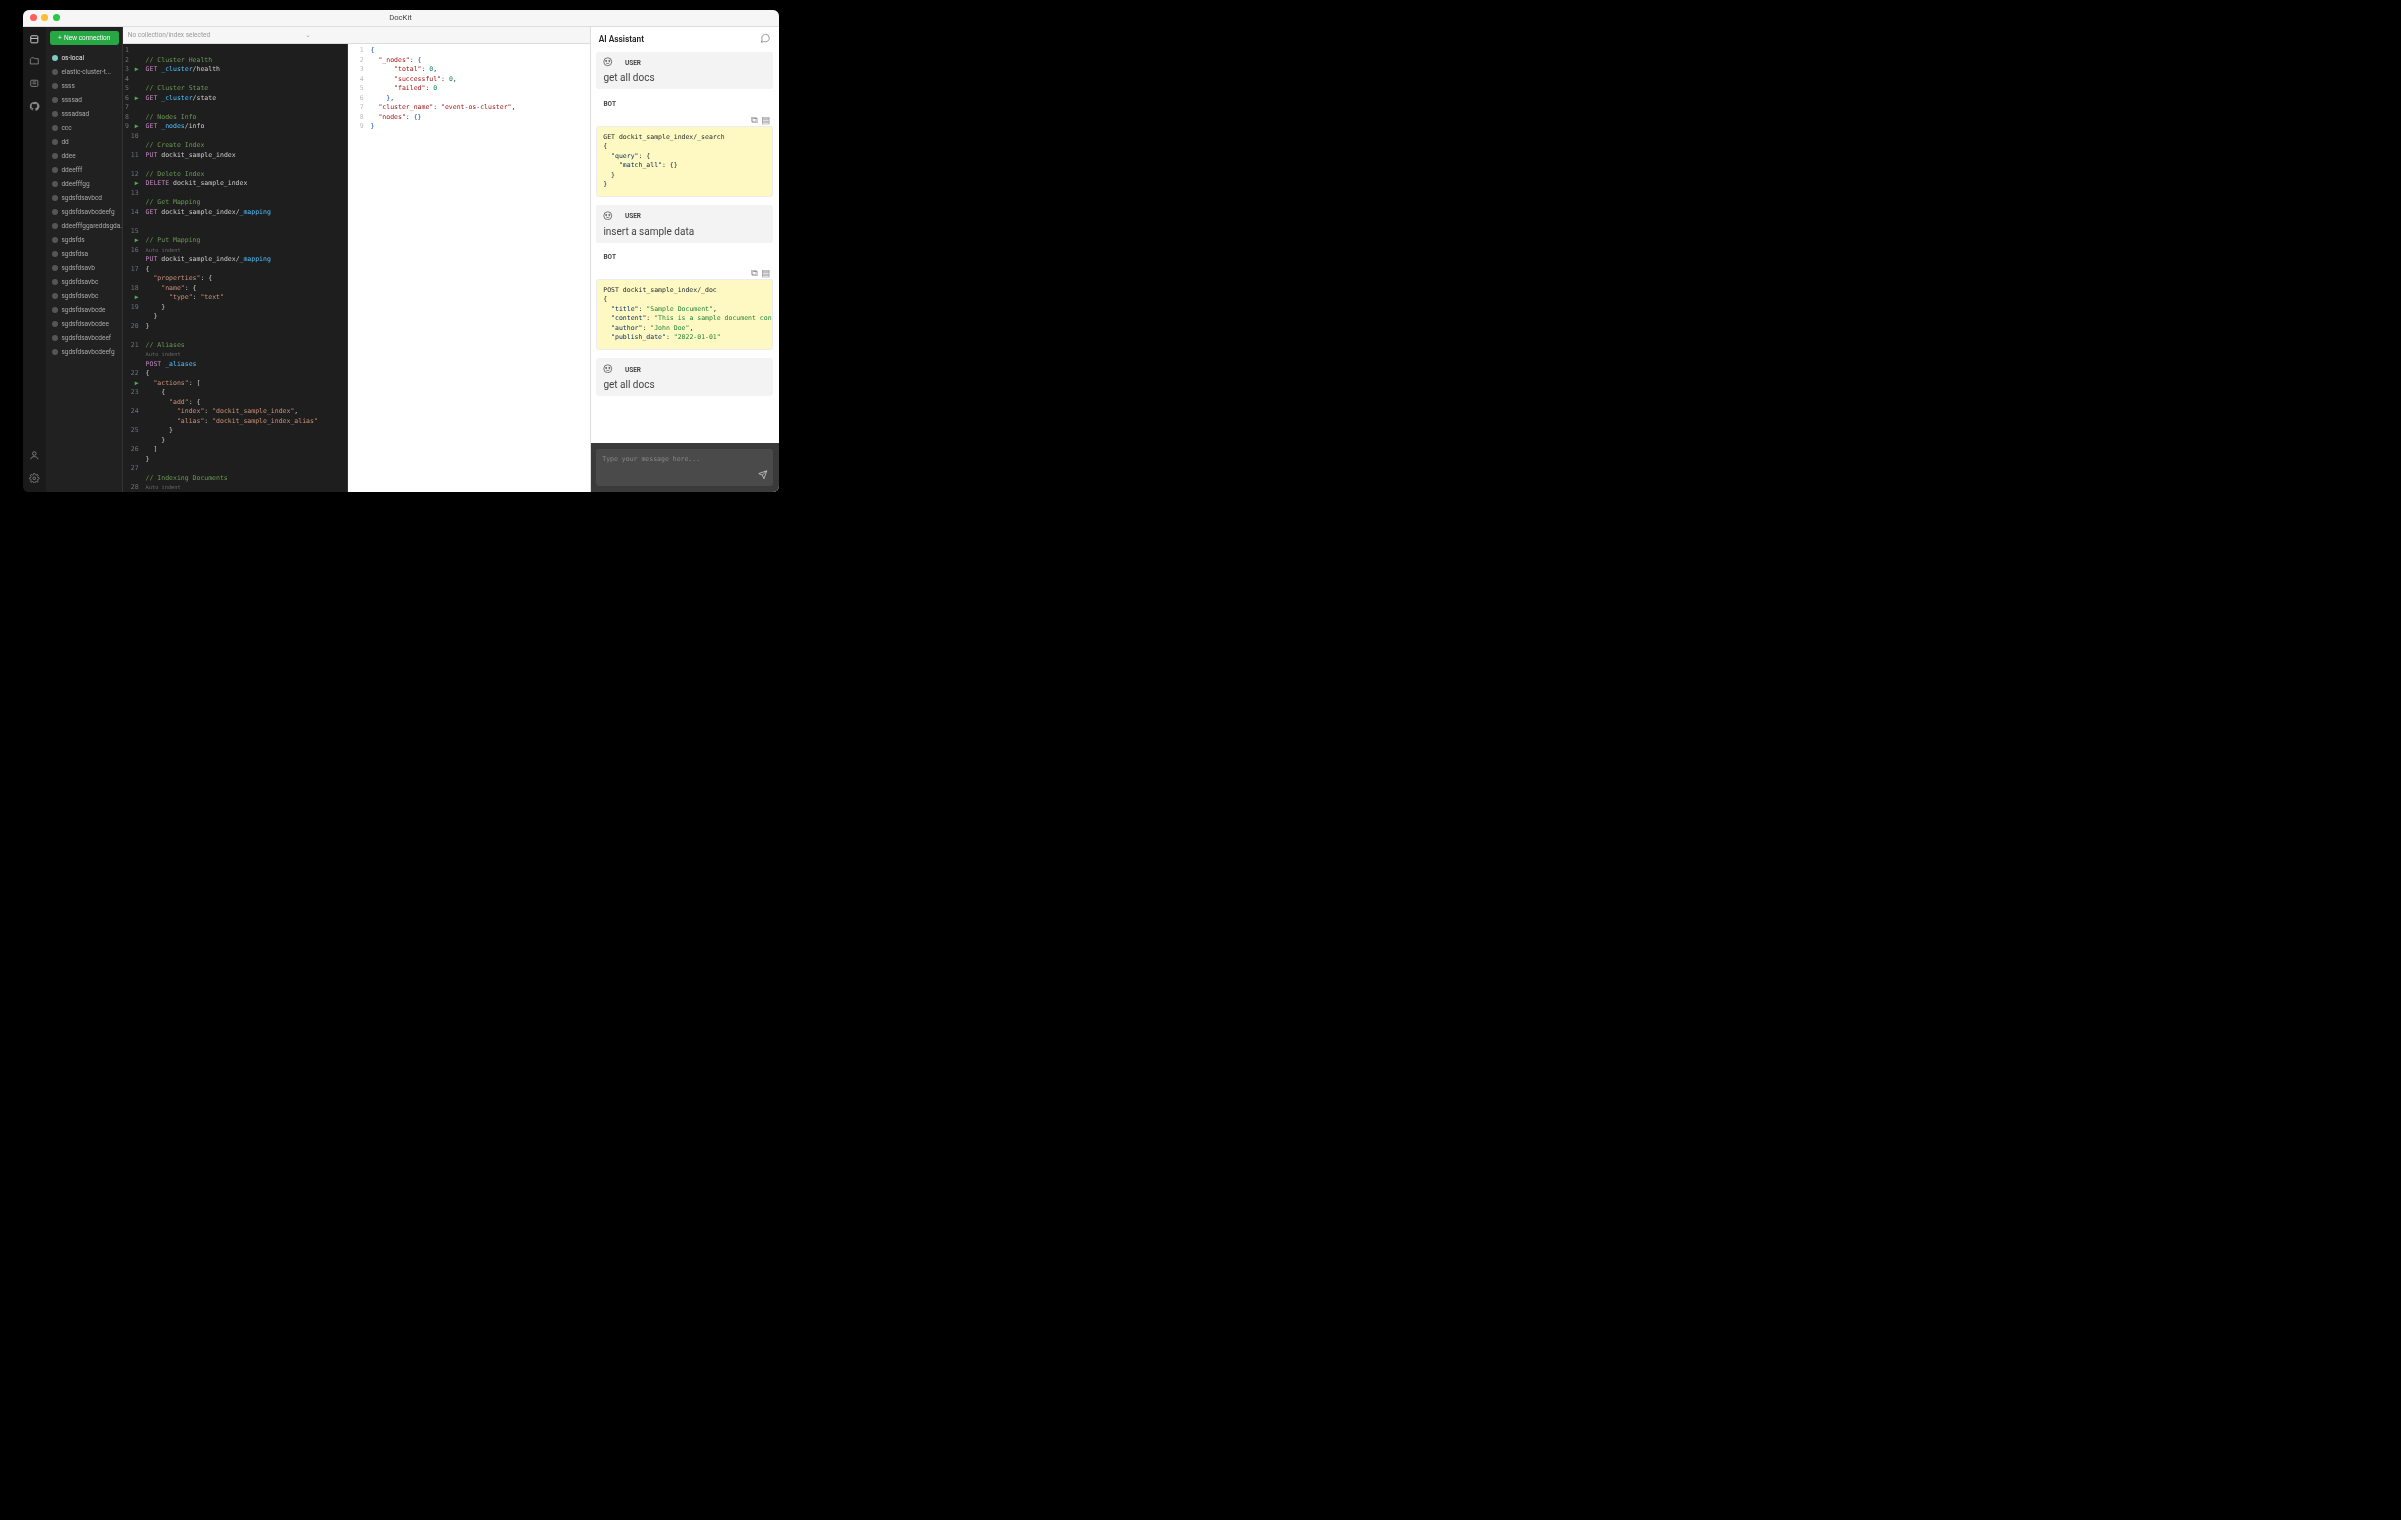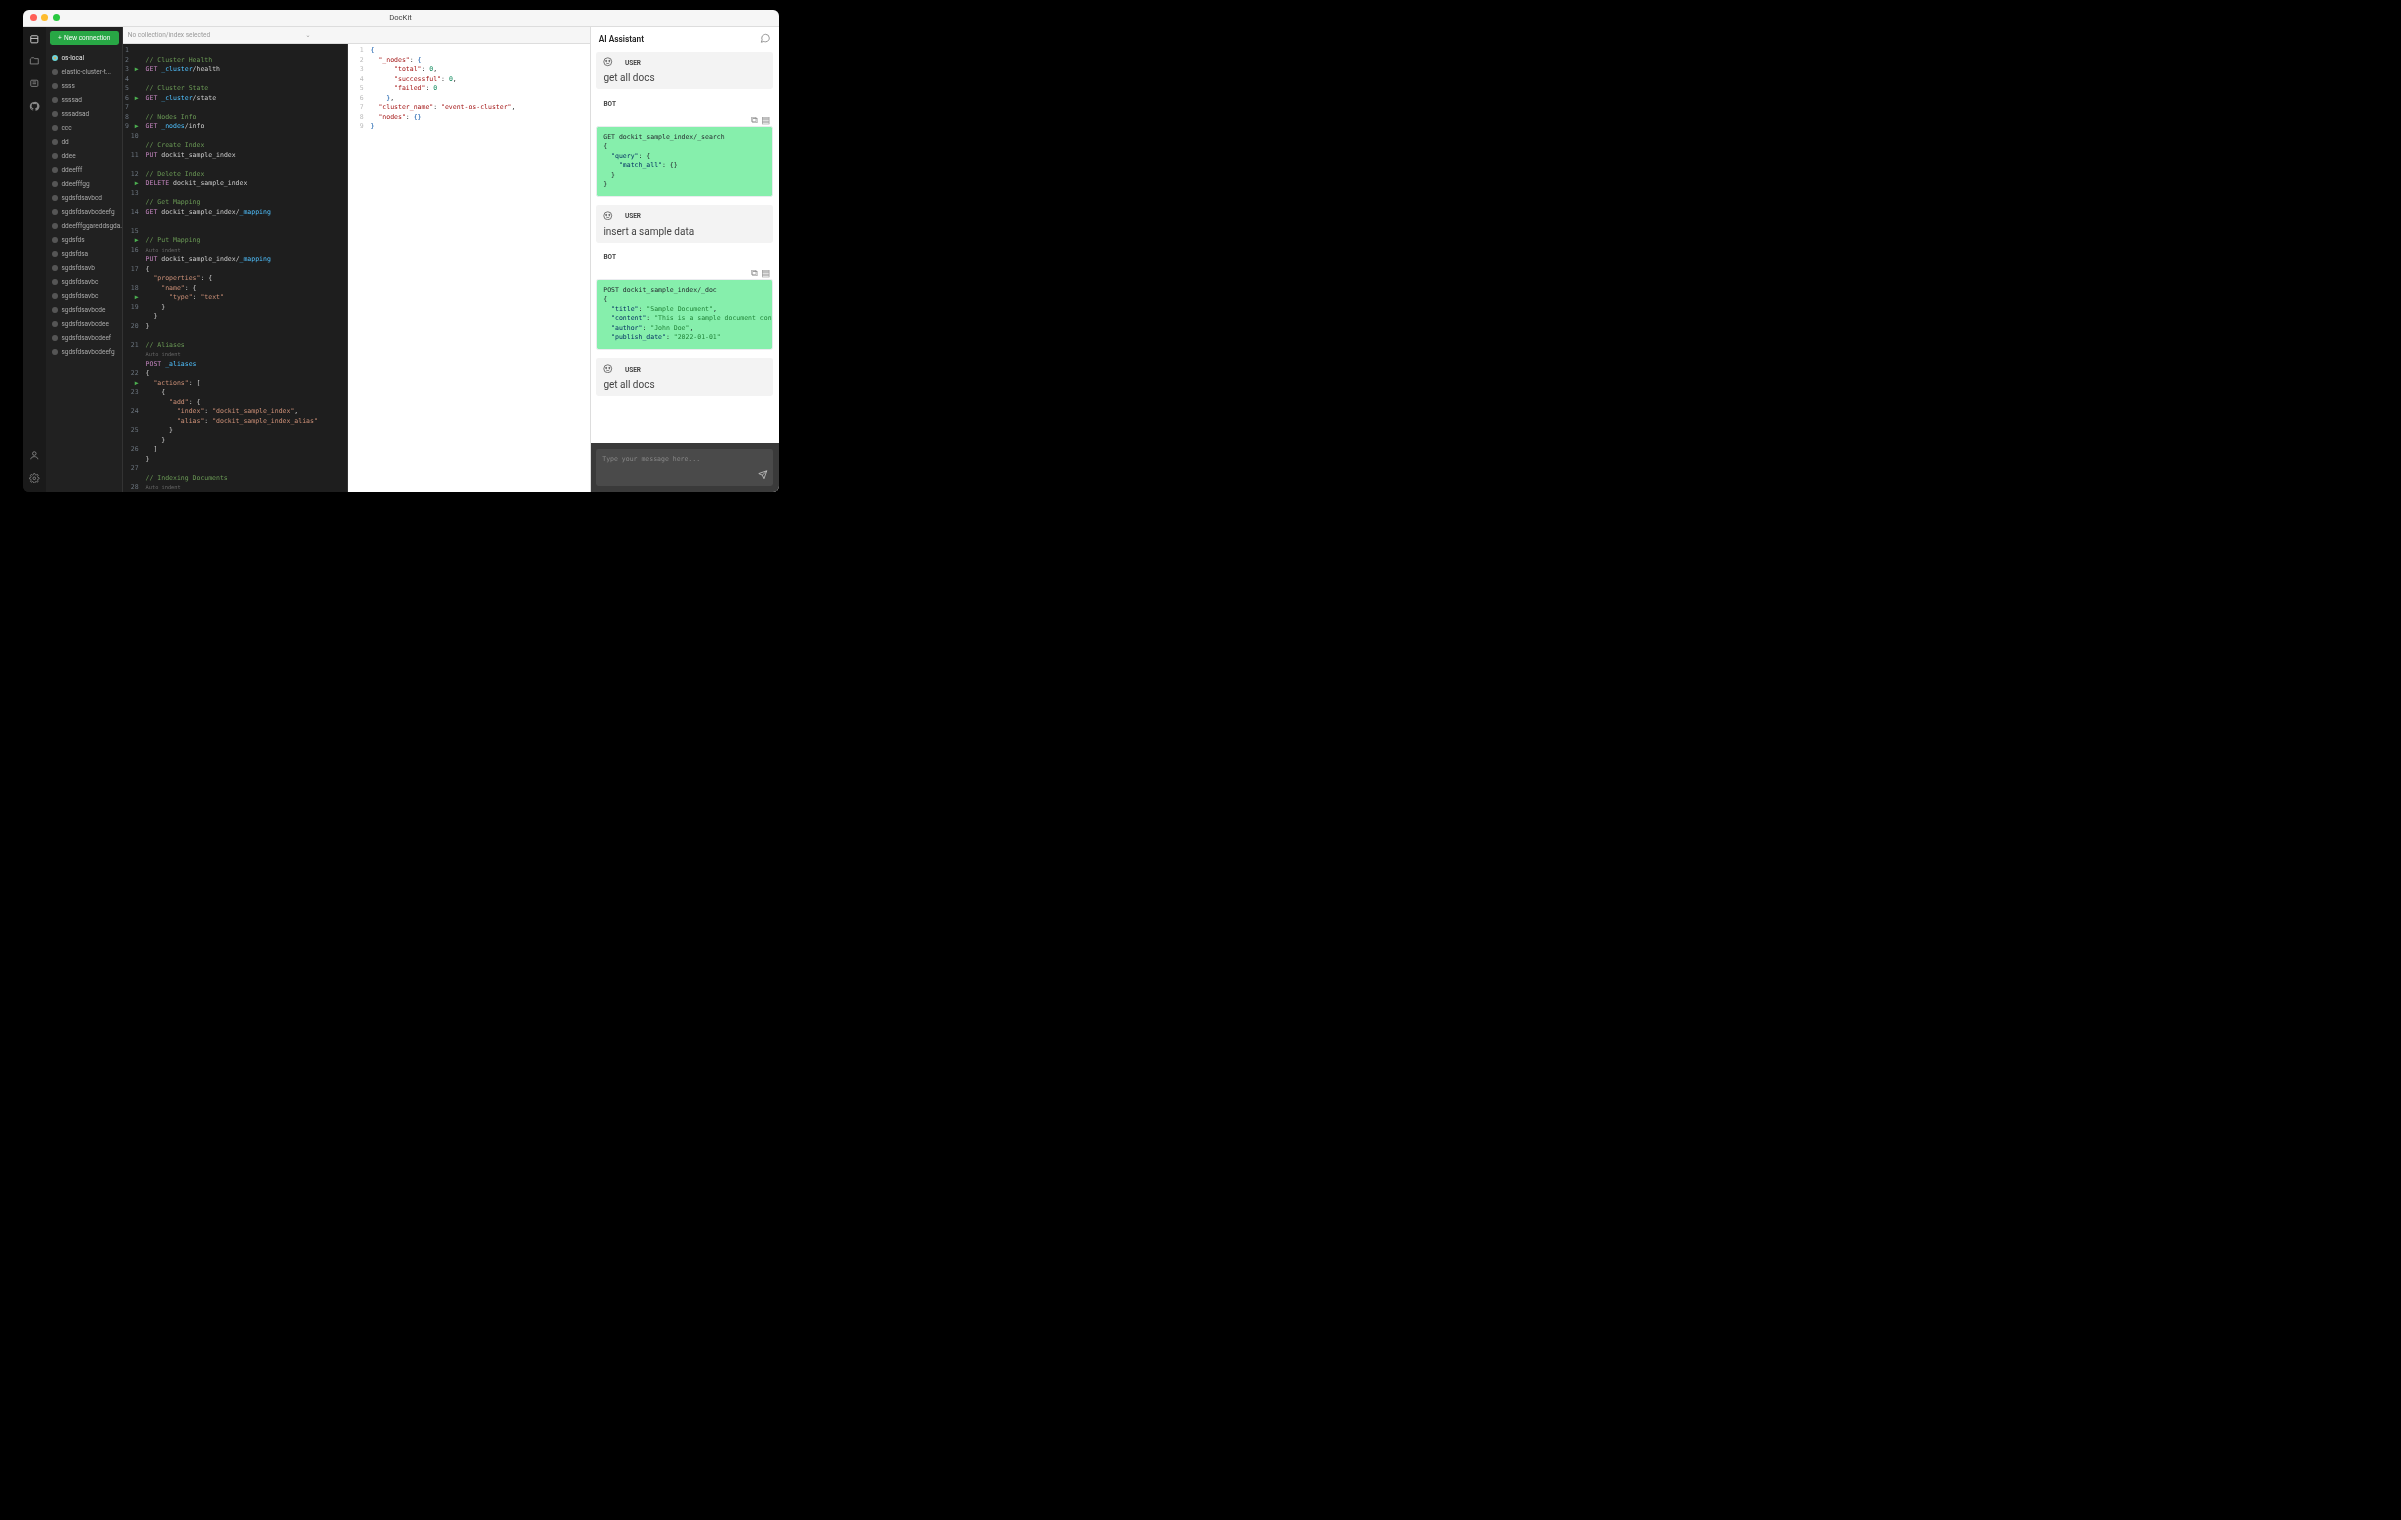--- a/index.html
+++ b/index.html
@@ -238,21 +238,21 @@
   padding: 3.5px 2.4px;
 }
 .bot-actions {
   display: flex;
   justify-content: flex-end;
   gap: 3.5px;
   padding: 2.4px 2.4px 0;
   color: #888;
 }
 .codeblock {
-  background: #86efac;
+  background: #fef9c3;
   border: 0.6px solid #eaecef;
   border-radius: 2.4px;
   padding: 5.9px;
   font-family: "Menlo","Consolas",monospace;
   font-size: 6.5px;
   line-height: 9.5px;
   white-space: pre;
   color: #24292e;
   margin-bottom: 8.3px;
   overflow-x: auto;

